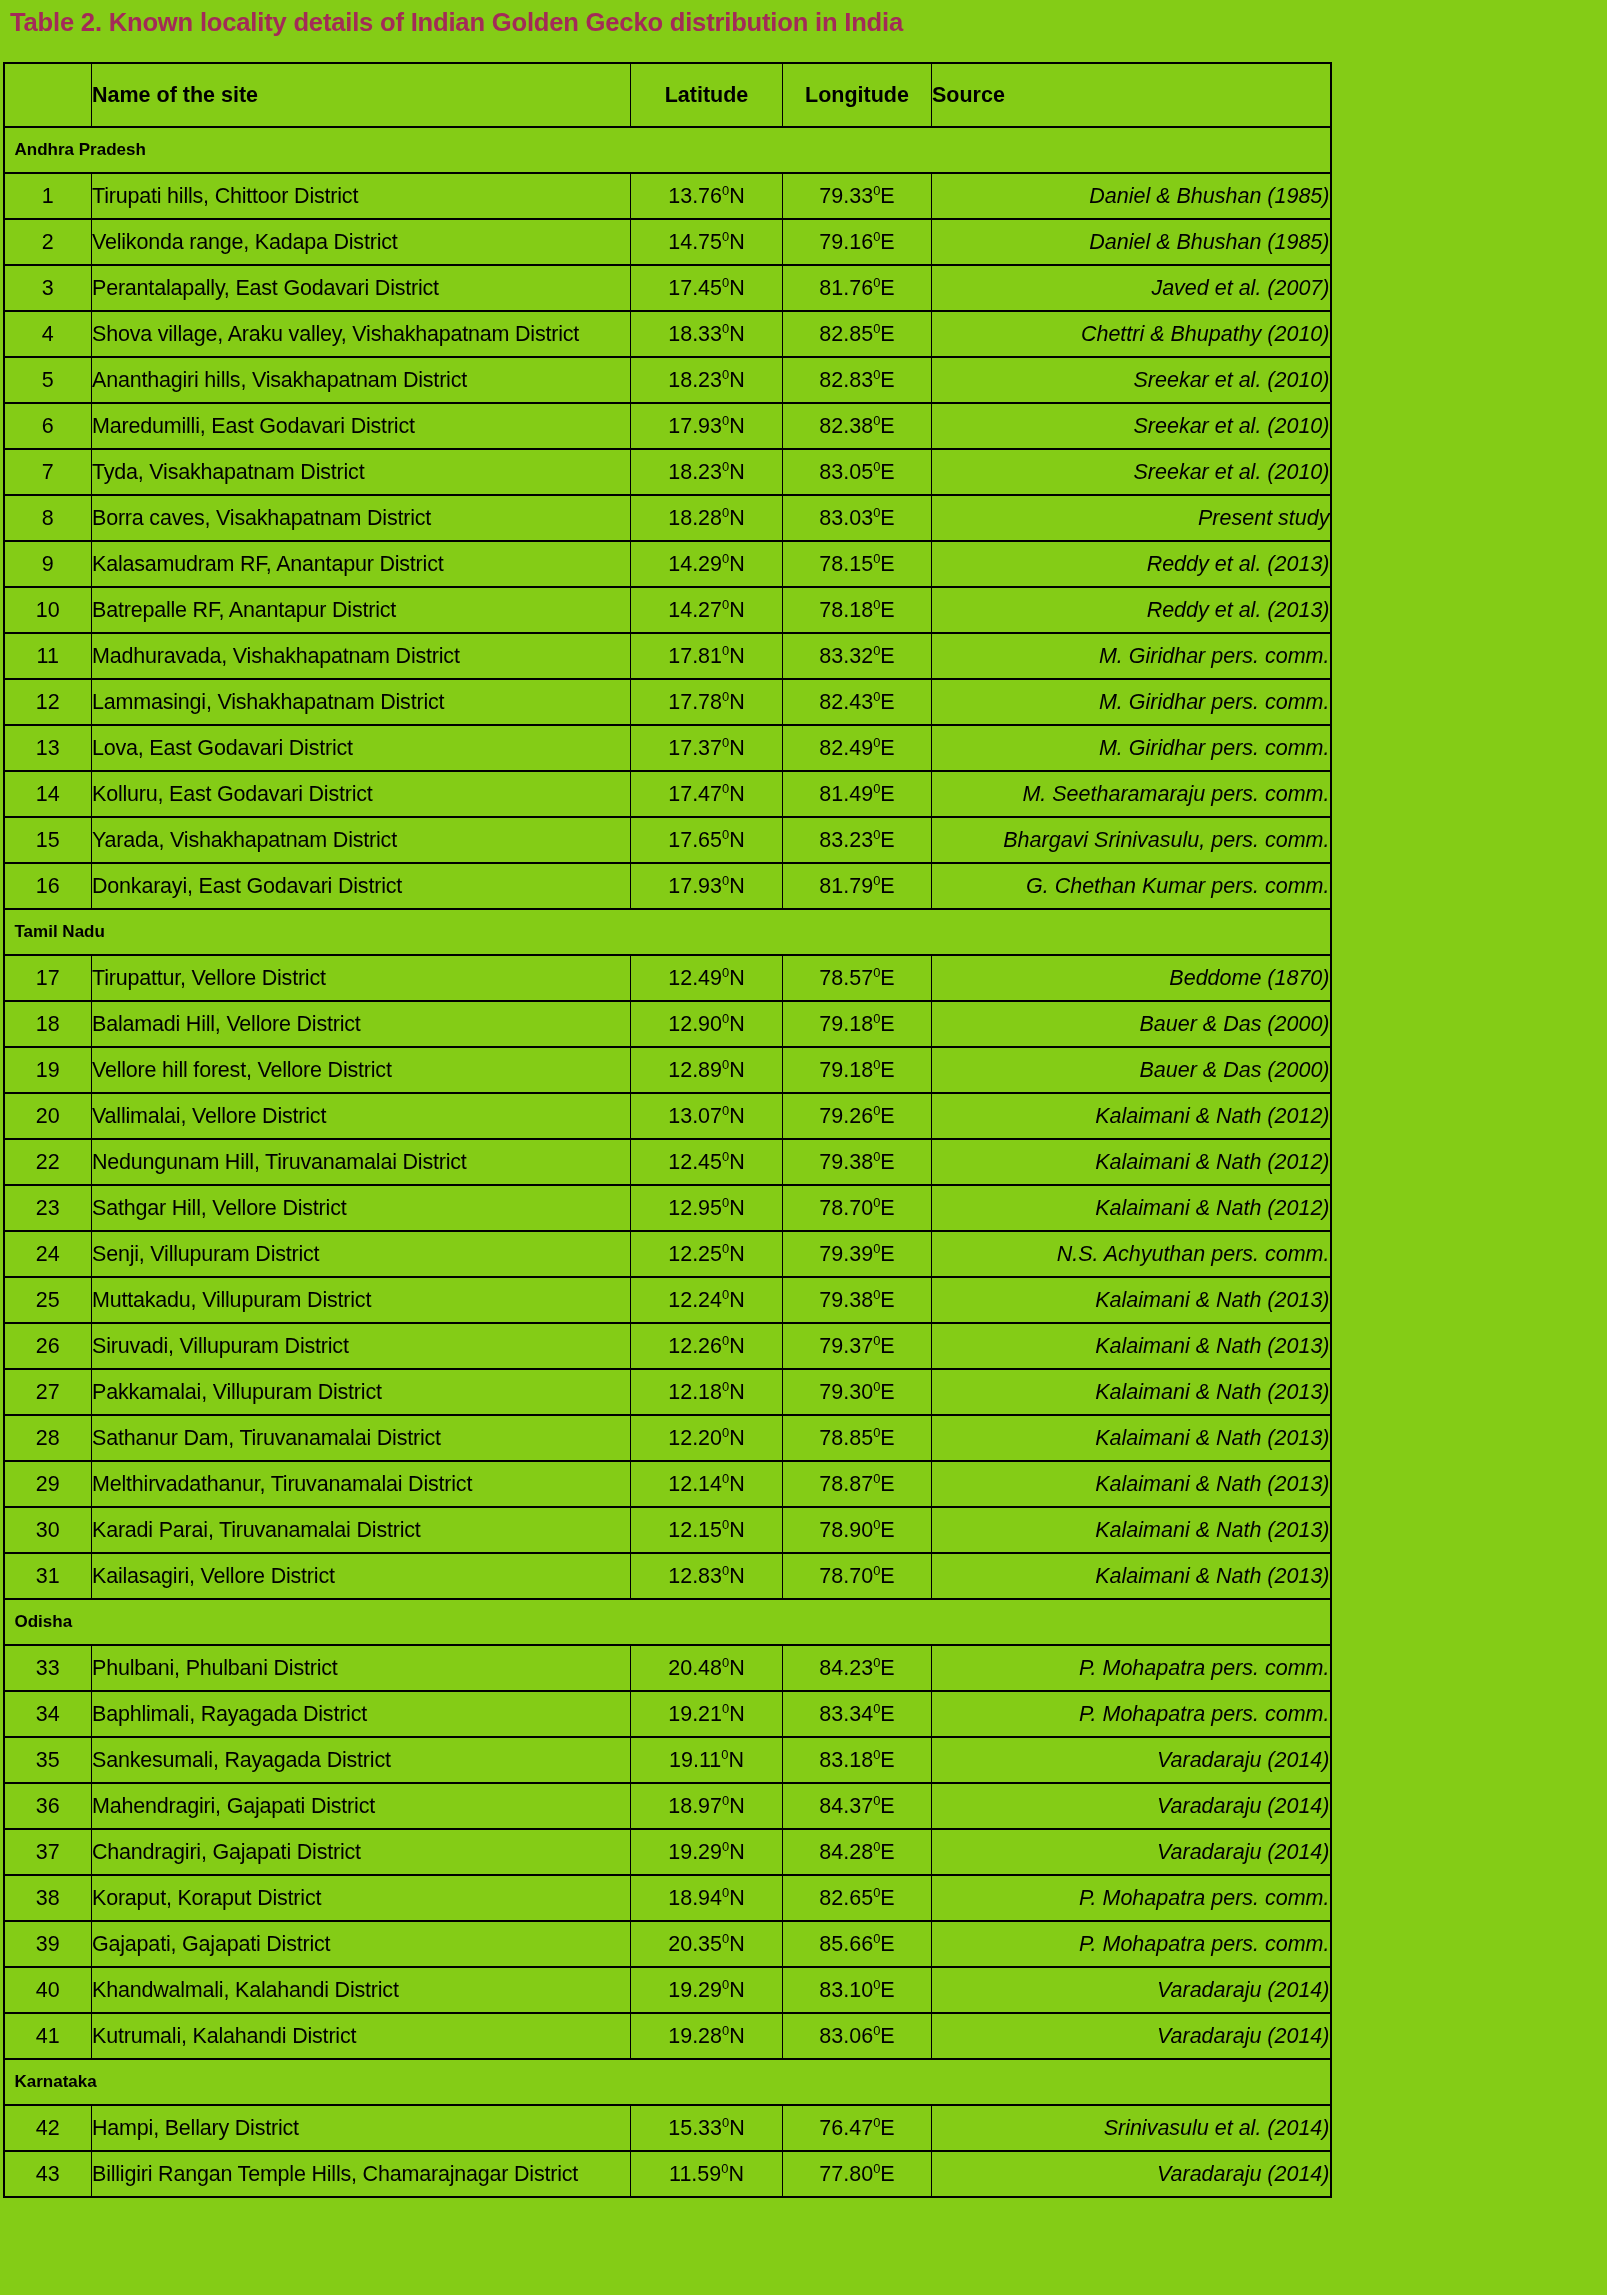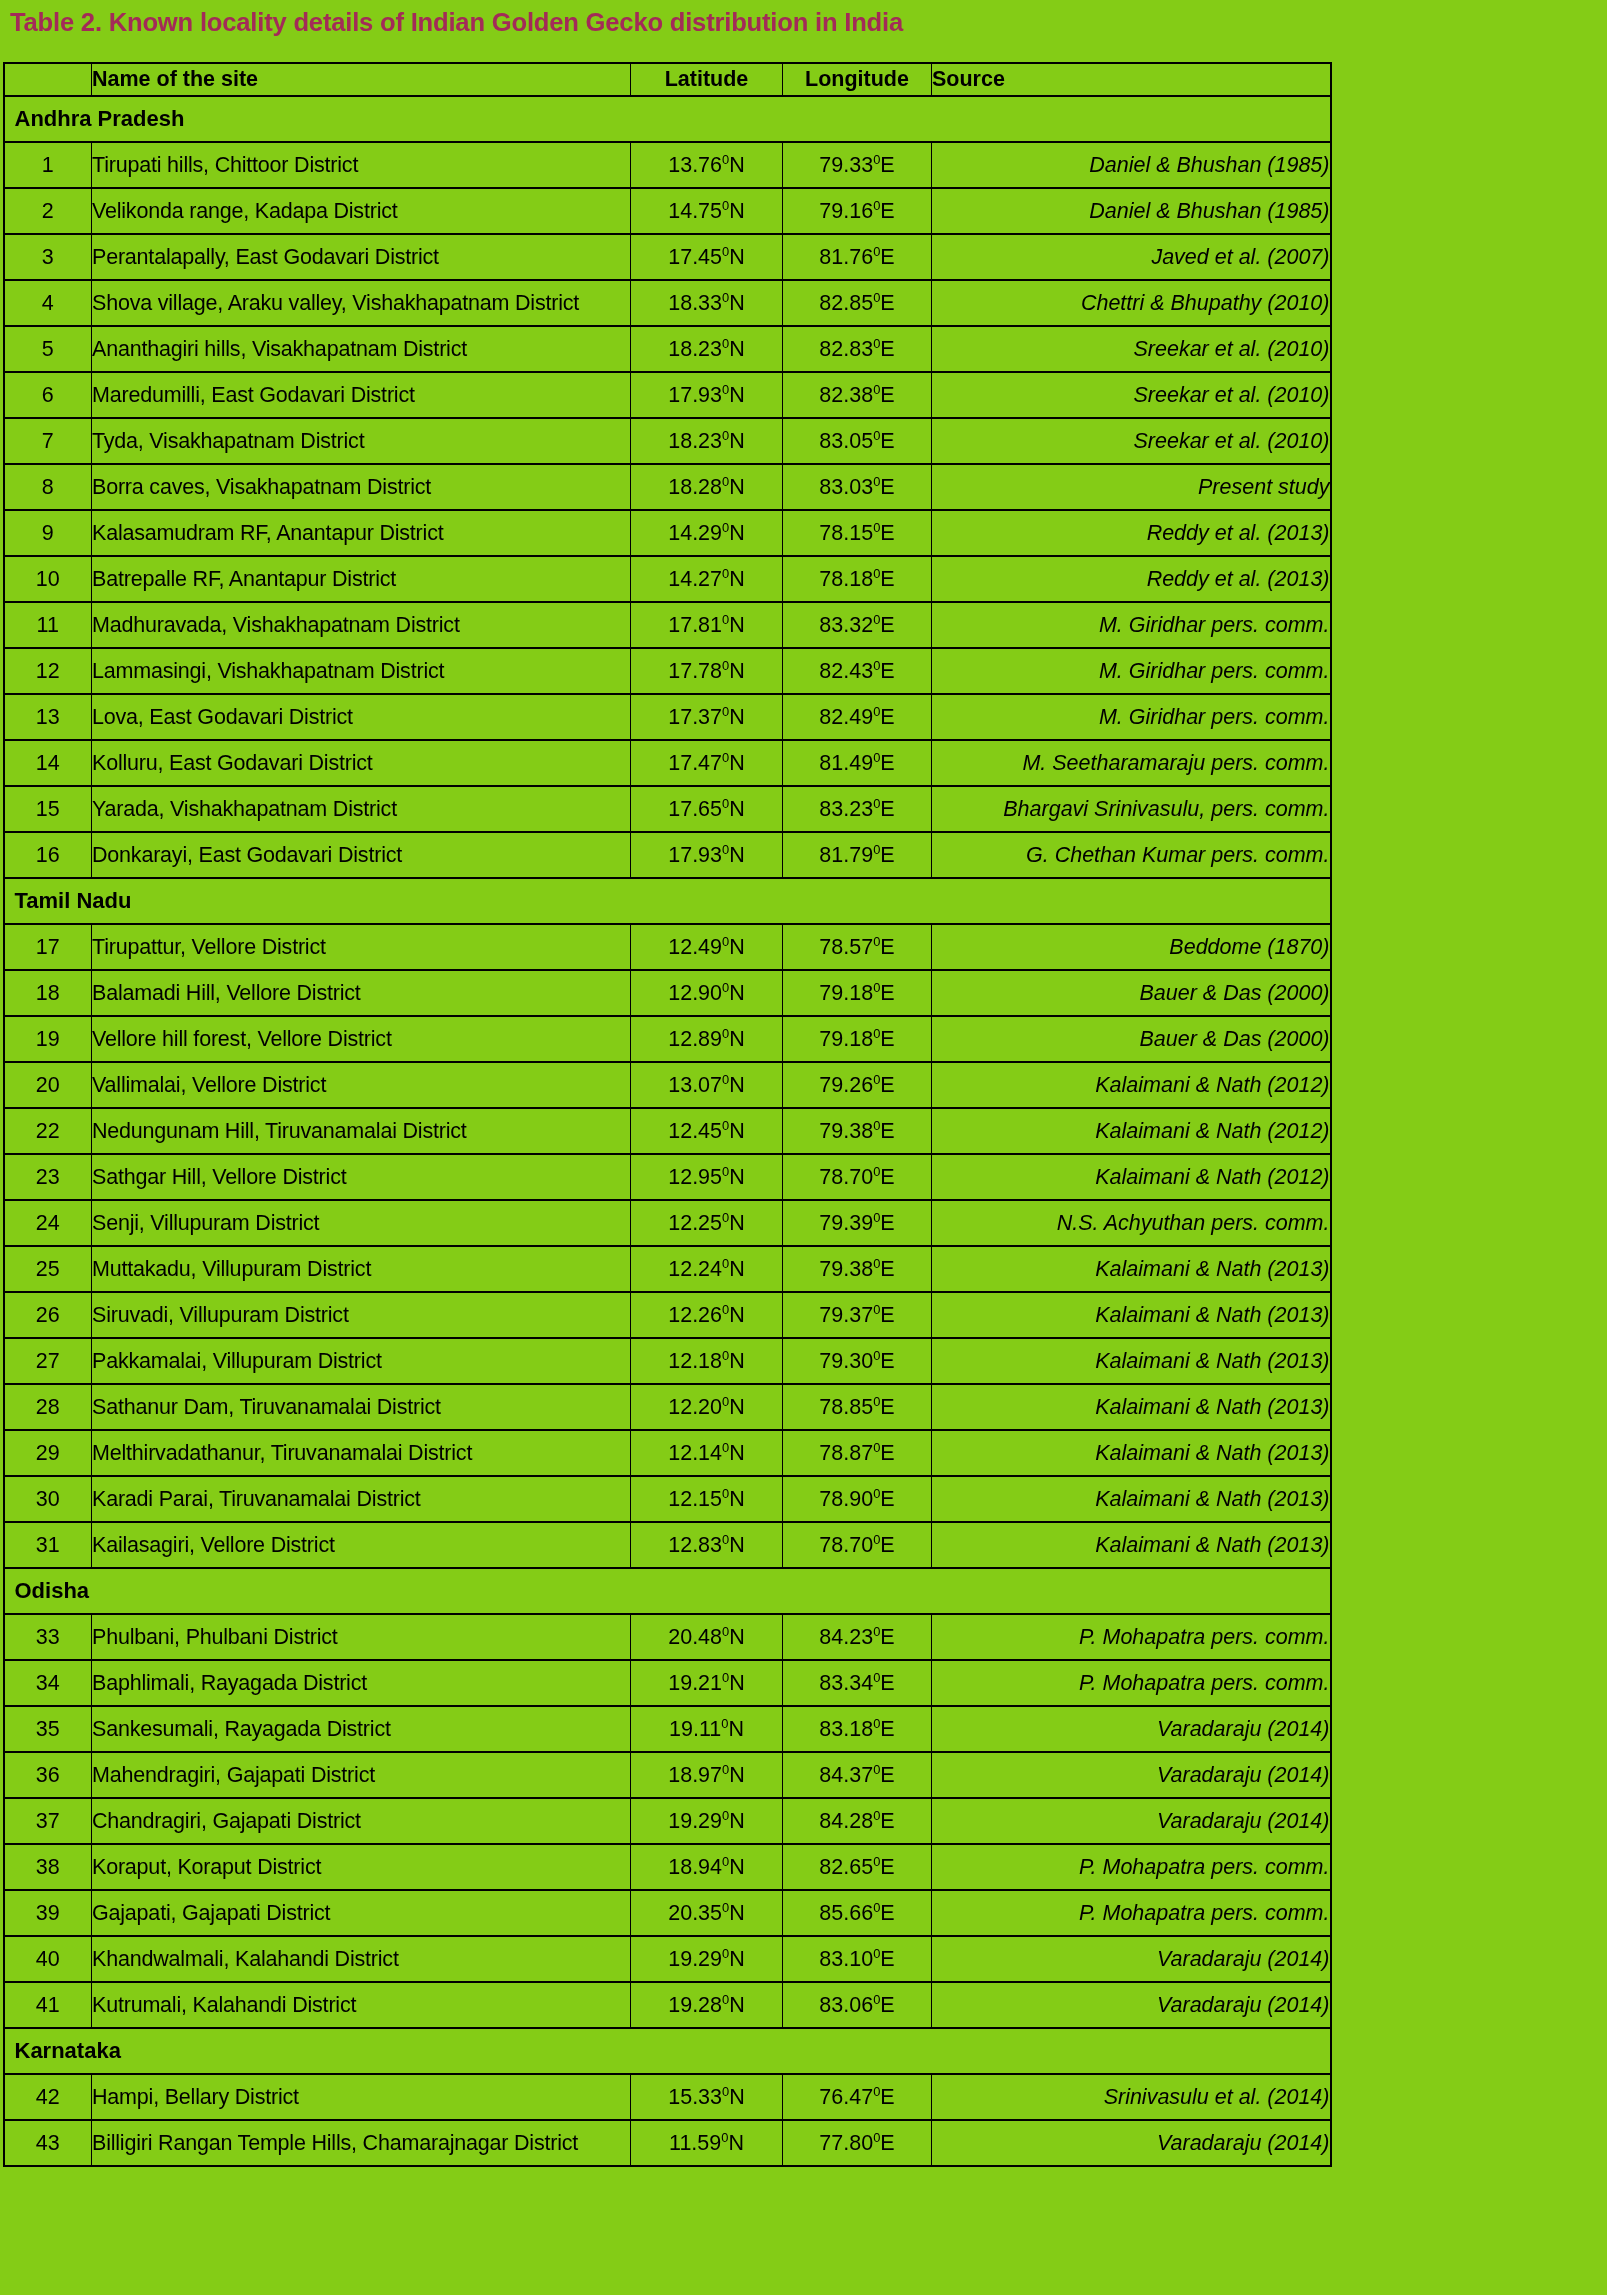--- a/index.html
+++ b/index.html
@@ -36,21 +36,21 @@
   table.locality-table td, table.locality-table th {
     border-left: 1.7px solid #000;
     border-right: 1.7px solid #000;
     border-top: 2.5px solid #000;
     border-bottom: 2.5px solid #000;
     vertical-align: middle;
     font-size: 21.5px;
     padding: 0;
     overflow: hidden;
   }
-  thead tr { height: 33px; }
+  thead tr { height: 64px; }
   tbody tr { height: 46px; }
   th {
     font-weight: bold;
     font-size: 22px;
     text-align: left;
   }
   .col-no    { width: 88px; }
   .col-site  { width: 539px; }
   .col-lat   { width: 152px; }
   .col-lon   { width: 149px; }
@@ -64,21 +64,21 @@
     letter-spacing: -0.2px;
     white-space: nowrap;
   }
   .cell-lat, .cell-lon { text-align: center; white-space: nowrap; }
   .cell-src  { text-align: right; padding-left: 16.5px; white-space: nowrap; font-style: italic; }
   th.h-site  { padding-left: 21.5px; }
   th.h-lat, th.h-lon { text-align: center; }
   th.h-src   { padding-left: 16.5px; }
   tr.section-row td {
     font-weight: bold;
-    font-size: 22px;
+    font-size: 17px;
     padding-left: 10px;
     text-align: left;
   }
   sup.deg {
     font-size: 60%;
     vertical-align: super;
     line-height: 0;
   }
 </style>
 </head>

